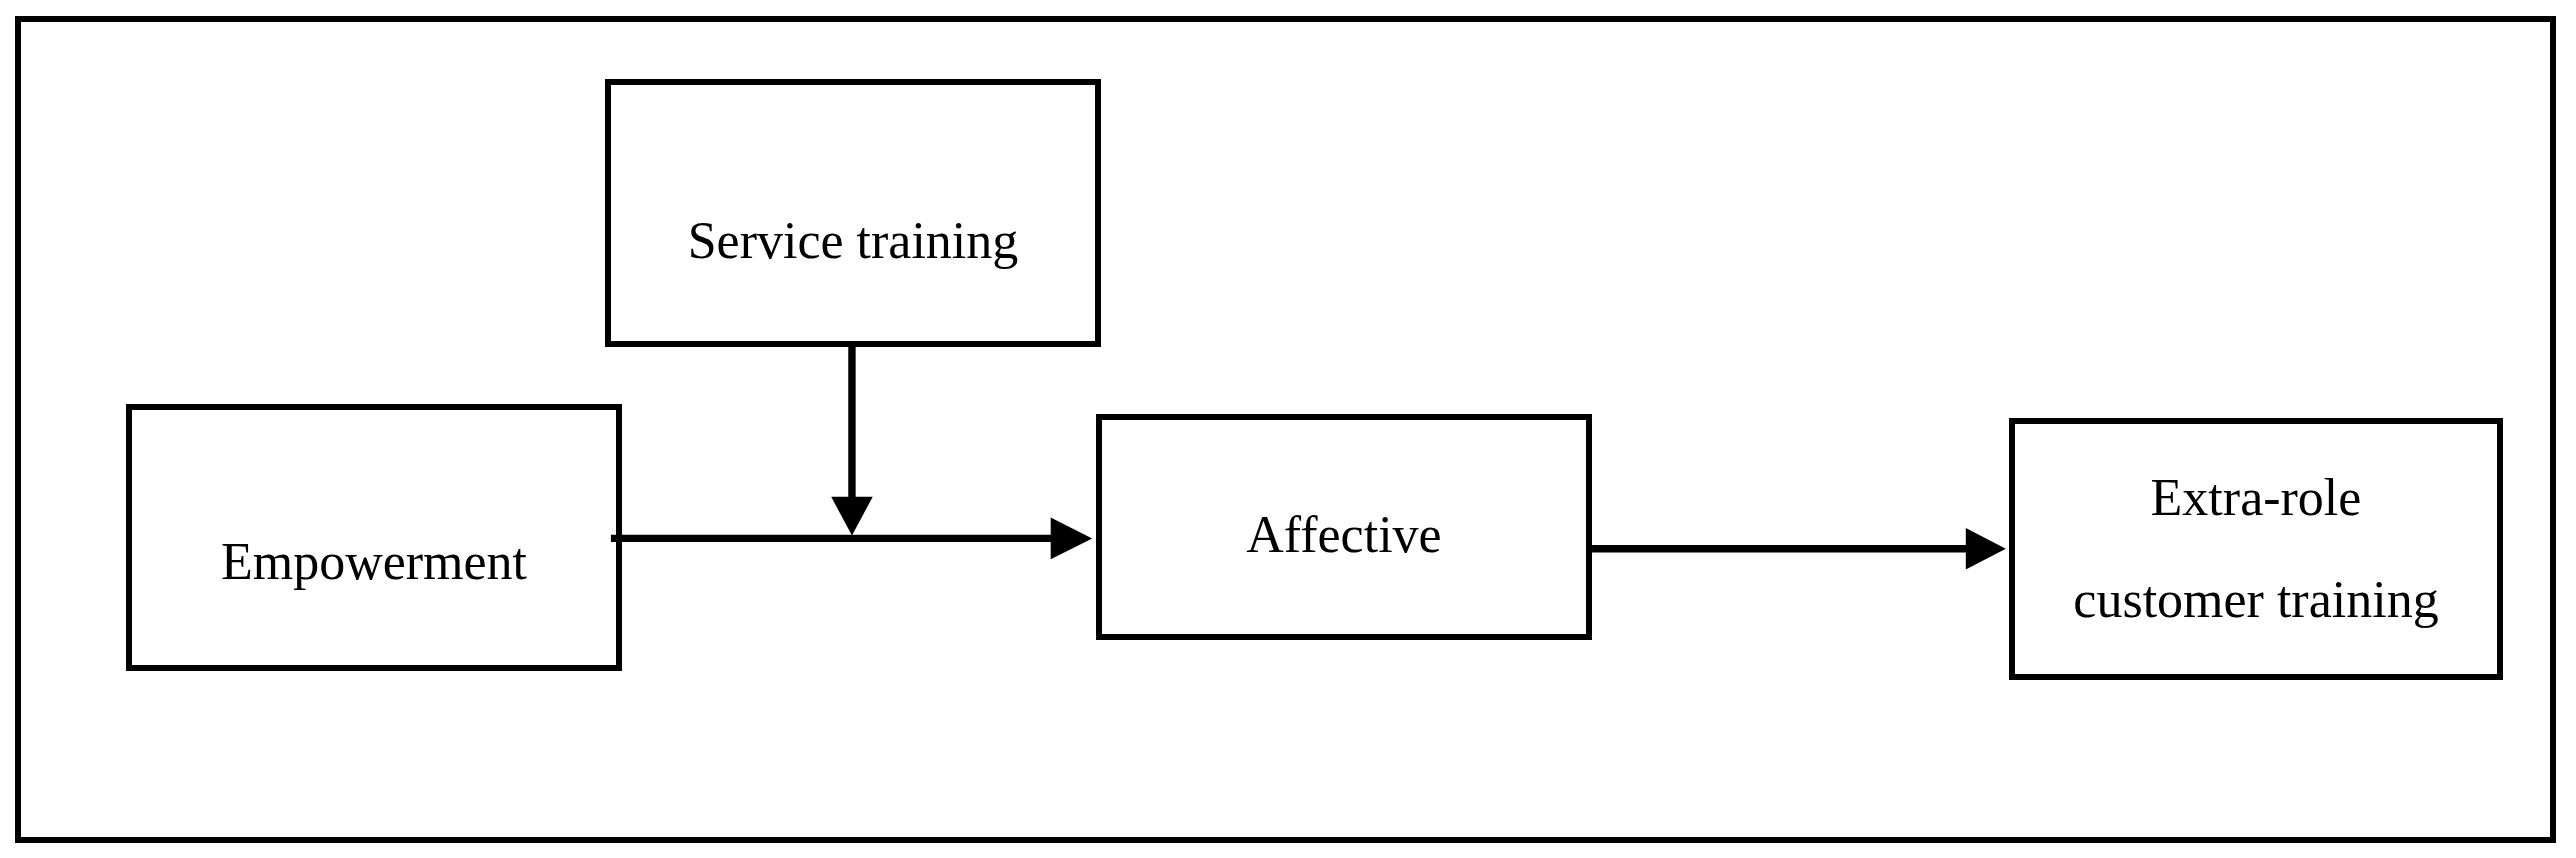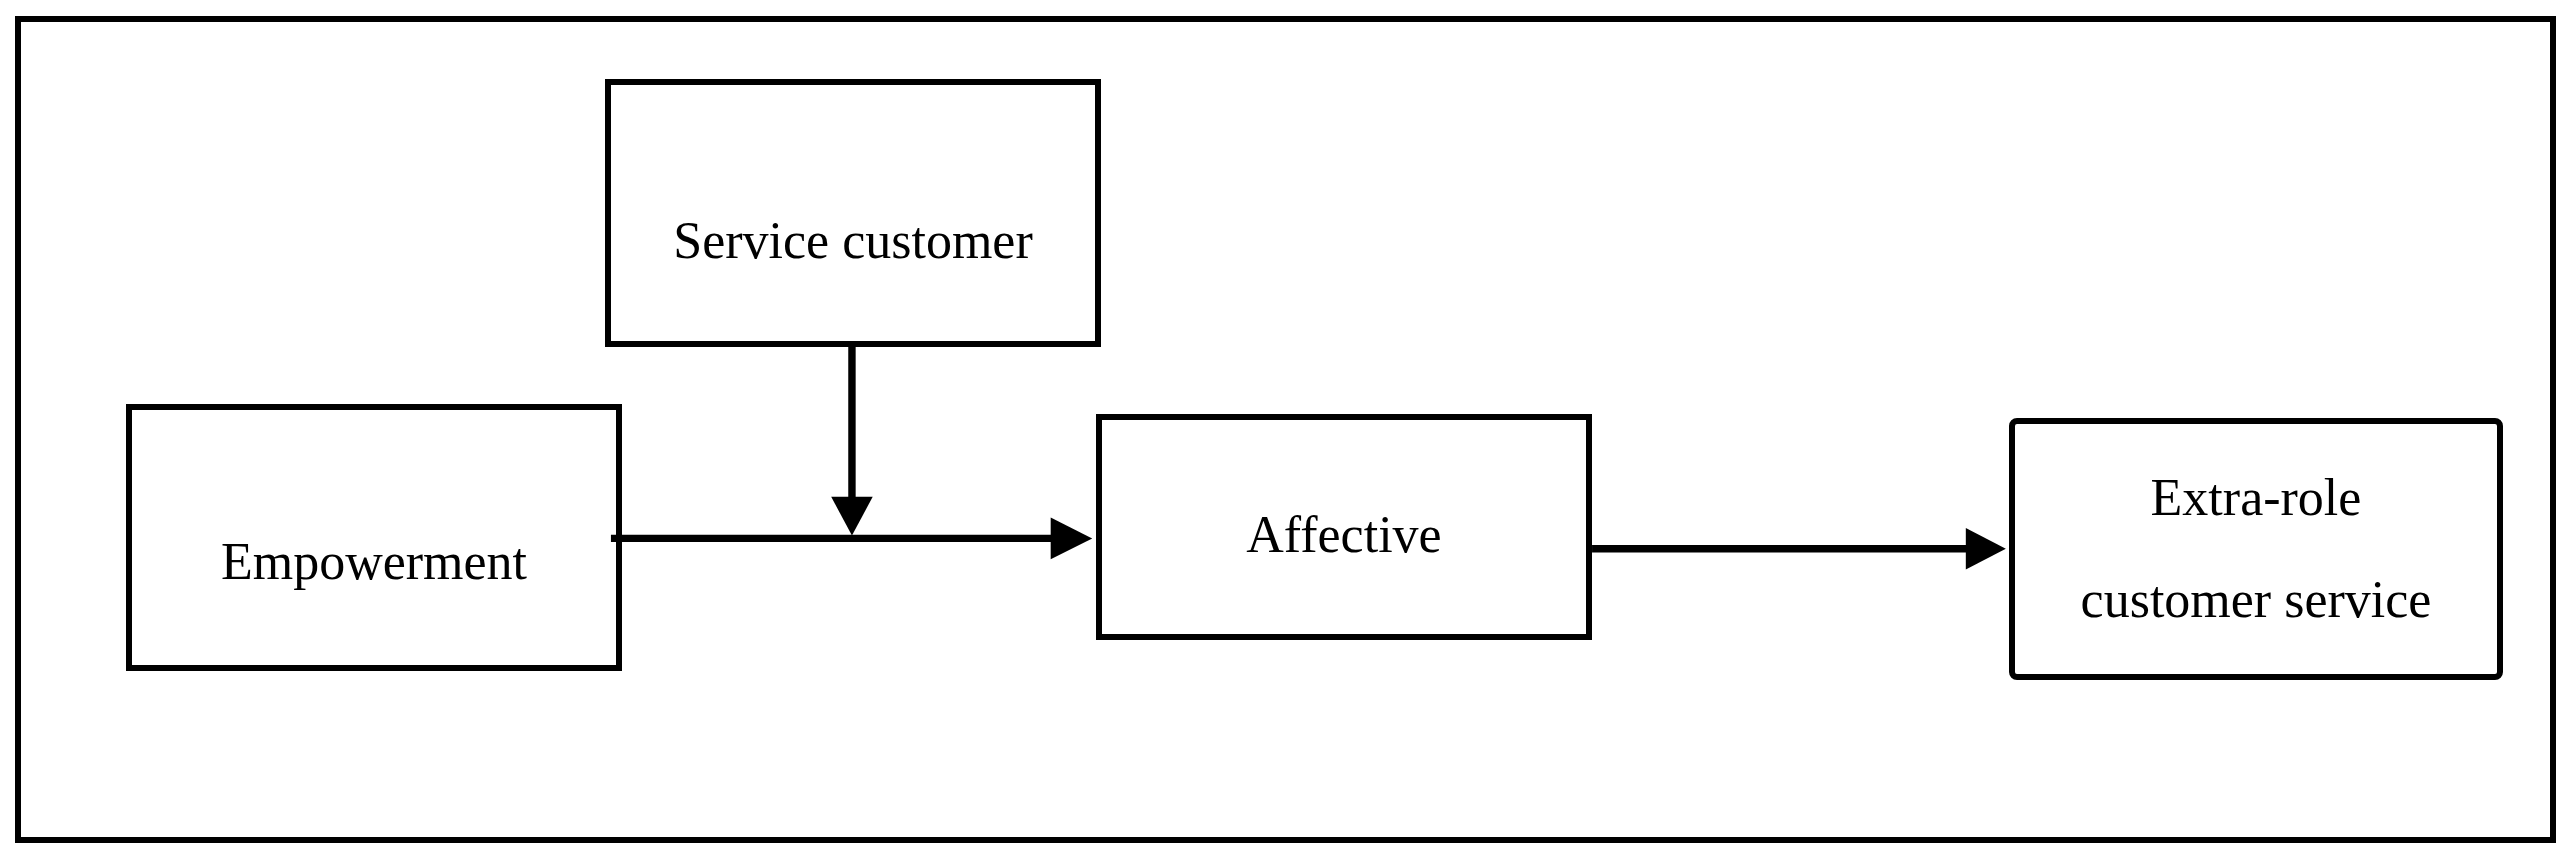--- a/index.html
+++ b/index.html
@@ -47,52 +47,51 @@
     left: 126px; top: 404px; width: 496px; height: 267px;
     padding-top: 48px;
   }
   #node-affective-commitment {
     left: 1096px; top: 414px; width: 496px; height: 226px;
     padding-top: 15px;
   }
   #node-extra-role {
     left: 2009px; top: 418px; width: 494px; height: 262px;
     padding-top: 0px;
-    border-radius: 8px;
   }
   .arrow-layer {
     position: absolute;
     left: 0; top: 0;
     width: 2576px;
     height: 858px;
     pointer-events: none;
   }
 </style>
 </head>
 <body>
 
 <div class="stage">
 
   <div class="figure-border"></div>
 
   <div class="node" id="node-service-training">
-    <span>Service customer</span>
+    <span>Service training</span>
   </div>
 
   <div class="node" id="node-empowerment">
     <span>Empowerment</span>
   </div>
 
   <div class="node" id="node-affective-commitment">
     <span>Affective</span>
   </div>
 
   <div class="node" id="node-extra-role">
     <span>Extra-role</span>
-    <span>customer service</span>
+    <span>customer training</span>
   </div>
 
   <svg class="arrow-layer" viewBox="0 0 3472 1157" xmlns="http://www.w3.org/2000/svg">
 
     <g>
       <line x1="823" y1="726" x2="1424" y2="726" stroke="#000000" stroke-width="10"></line>
       <polygon points="1416,698 1472,726 1416,754" fill="#000000"></polygon>
     </g>
 
     <g>

